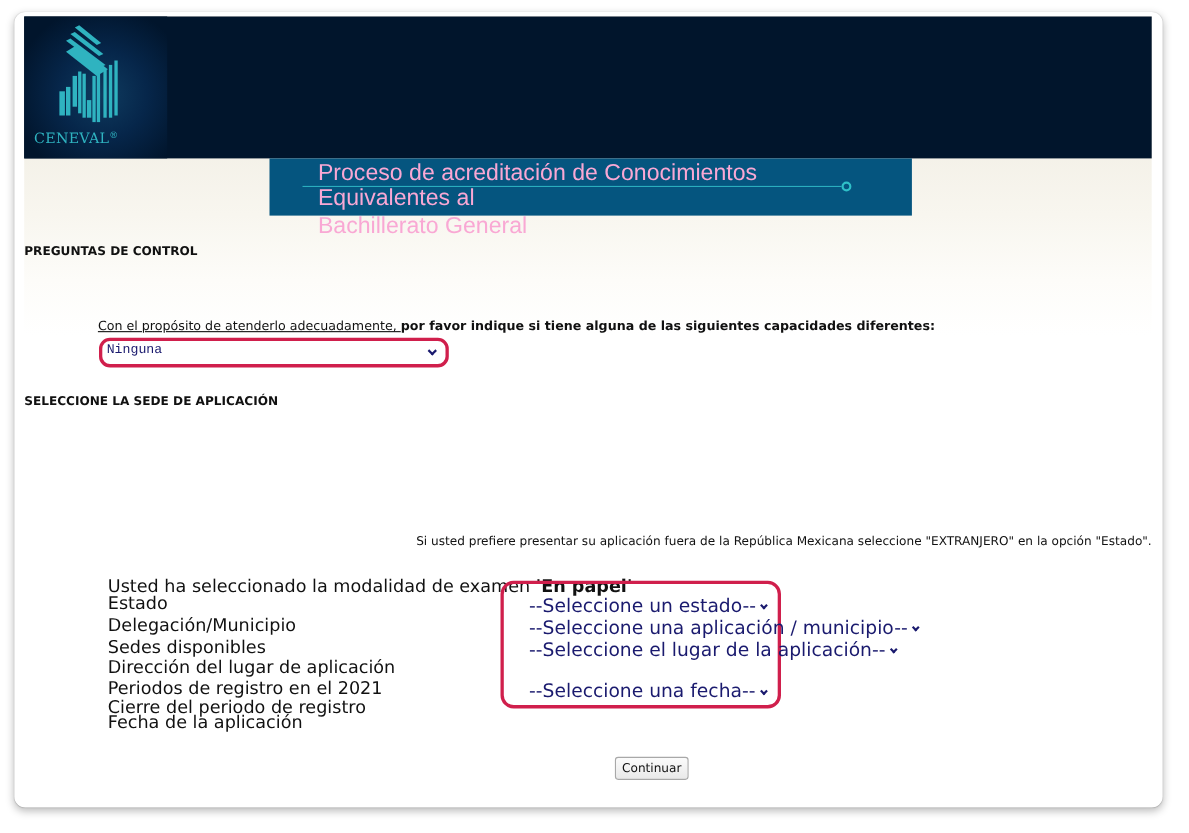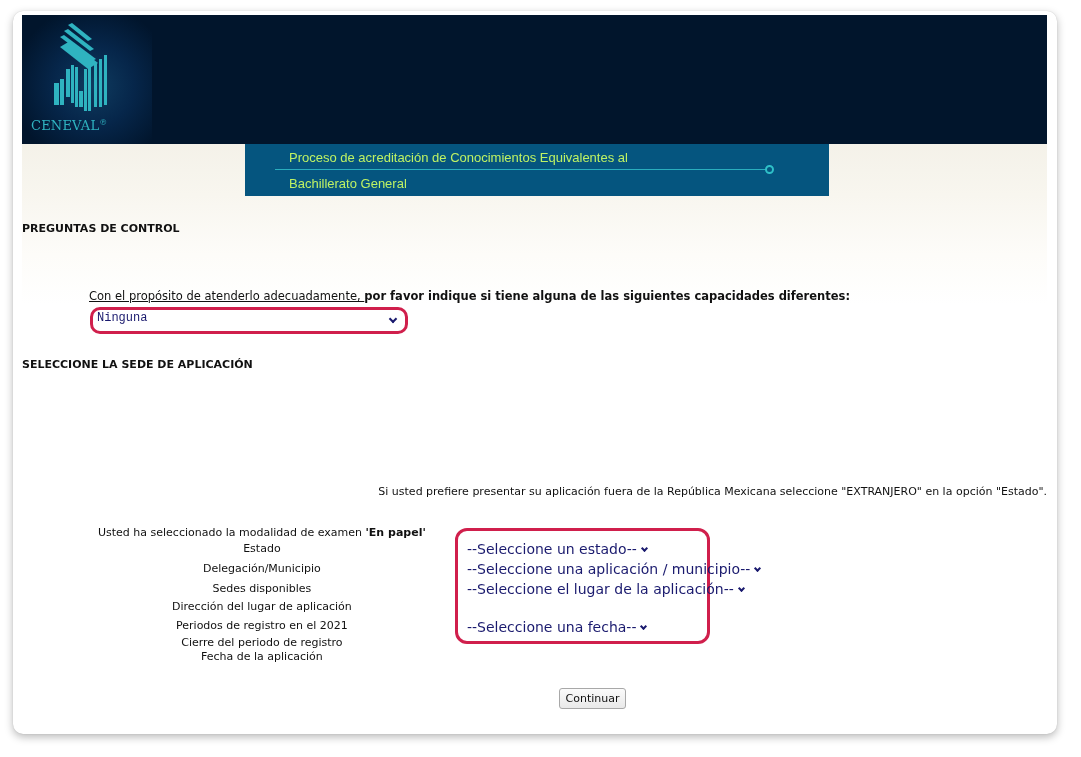--- a/index.html
+++ b/index.html
@@ -61,23 +61,23 @@
     .banner-dot {
       position: absolute;
       left: 520px; top: 21px;
       width: 9px; height: 9px;
       border: 2px solid #2fc0c8;
       border-radius: 50%;
     }
     .banner-text {
       position: absolute;
       left: 44px; top: 3px;
-      color: #bef264;
+      color: #f9a8d4;
       font-family: "Liberation Sans", sans-serif;
-      font-size: 13px;
+      font-size: 21px;
       line-height: 22px;
       width: 480px;
     }
     .section-title {
       position: absolute;
       left: 0; width: 1025px;
       font-weight: bold;
       font-size: 11px;
       color: #111;
     }
@@ -130,37 +130,36 @@
       position: absolute;
       left: 0; top: 470px;
       width: 1025px;
       text-align: right;
       font-size: 11px;
       color: #111;
     }
     .labels {
       position: absolute;
       left: 76px; top: 510px;
-      font-size: 11px;
-      color: #111;
-      text-align: center;
+      font-size: 16px;
+      color: #111;
     }
     .labels div { height: 15.5px; line-height: 15.5px; white-space: nowrap; }
     .labels .gap-row { height: 14px; line-height: 14px; }
     .selects-box {
       position: absolute;
       left: 433px; top: 513px;
       width: 255px; height: 116px;
       border: 3px solid #d01f4c;
       border-radius: 12px;
     }
     .sel {
       position: absolute;
-      left: 445px;
-      font-size: 14px;
+      left: 459px;
+      font-size: 17px;
       color: #1a1a6e;
       white-space: nowrap;
       cursor: pointer;
     }
     .sel .chev {
       width: 5px; height: 5px;
       margin-left: 5px;
       position: relative; top: -3px;
     }
     .continuar {

